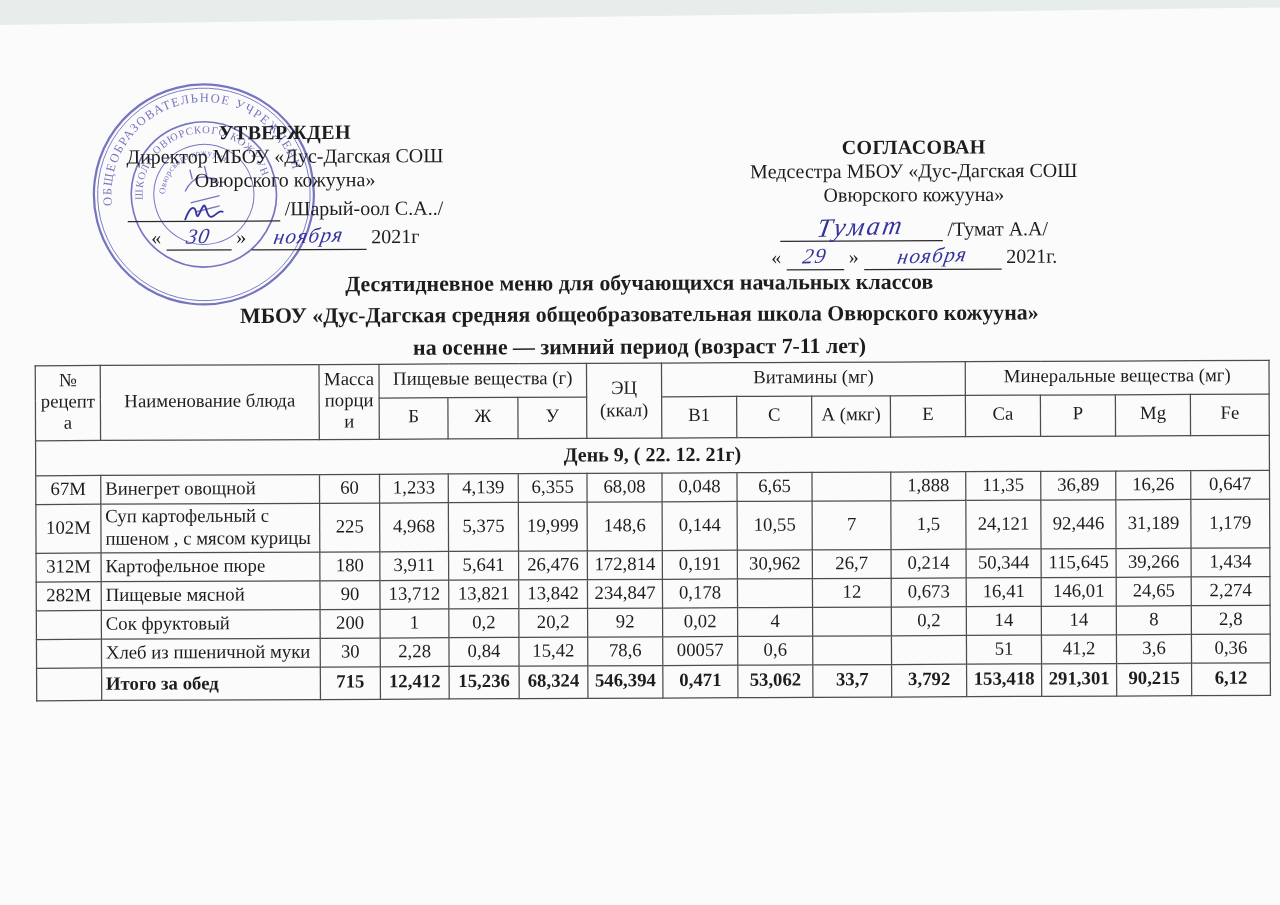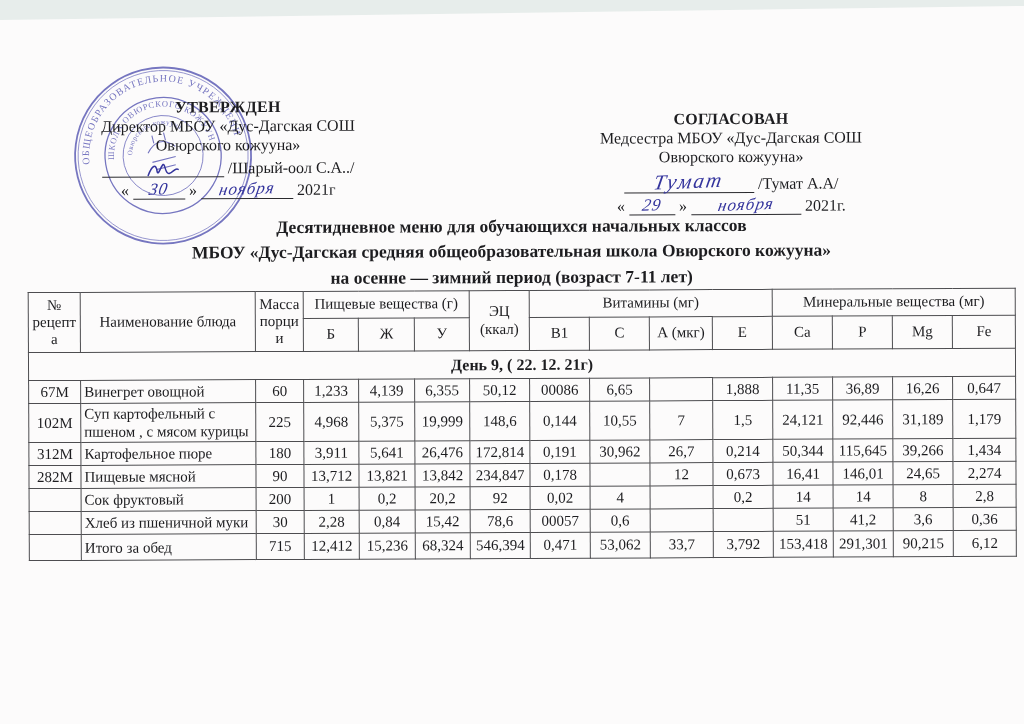--- a/index.html
+++ b/index.html
@@ -61,21 +61,21 @@
     overflow-wrap:break-word;
   }
   table.menu th{text-align:center;line-height:1.15;}
   td.c{text-align:center;}
   td.dish{text-align:left;padding-left:5px;line-height:1.2;}
   tr.day-row td{
     font-weight:bold;text-align:center;font-size:16px;height:25px;
   }
   tbody tr{height:23px;}
   tr.total-row{height:26px;}
-  tr.total-row td{font-weight:normal;}
+  tr.total-row td{font-weight:bold;}
   thead tr.h1 th{height:24px;}
   thead tr.h2 th{height:30px;}
 </style>
 </head>
 <body>
 
 <div class="canvas">
   <div class="scan-strip"></div>
   <div class="content">
 
@@ -191,22 +191,22 @@
         <tr class="day-row">
           <td colspan="15">День 9,  ( 22. 12. 21г)</td>
         </tr>
       <tr>
             <td class="c">67М</td>
             <td class="dish">Винегрет овощной</td>
             <td class="c">60</td>
             <td class="c">1,233</td>
             <td class="c">4,139</td>
             <td class="c">6,355</td>
-            <td class="c">50,12</td>
-            <td class="c">00086</td>
+            <td class="c">68,08</td>
+            <td class="c">0,048</td>
             <td class="c">6,65</td>
             <td class="c"></td>
             <td class="c">1,888</td>
             <td class="c">11,35</td>
             <td class="c">36,89</td>
             <td class="c">16,26</td>
             <td class="c">0,647</td>
           </tr>
           <tr>
             <td class="c">102М</td>

